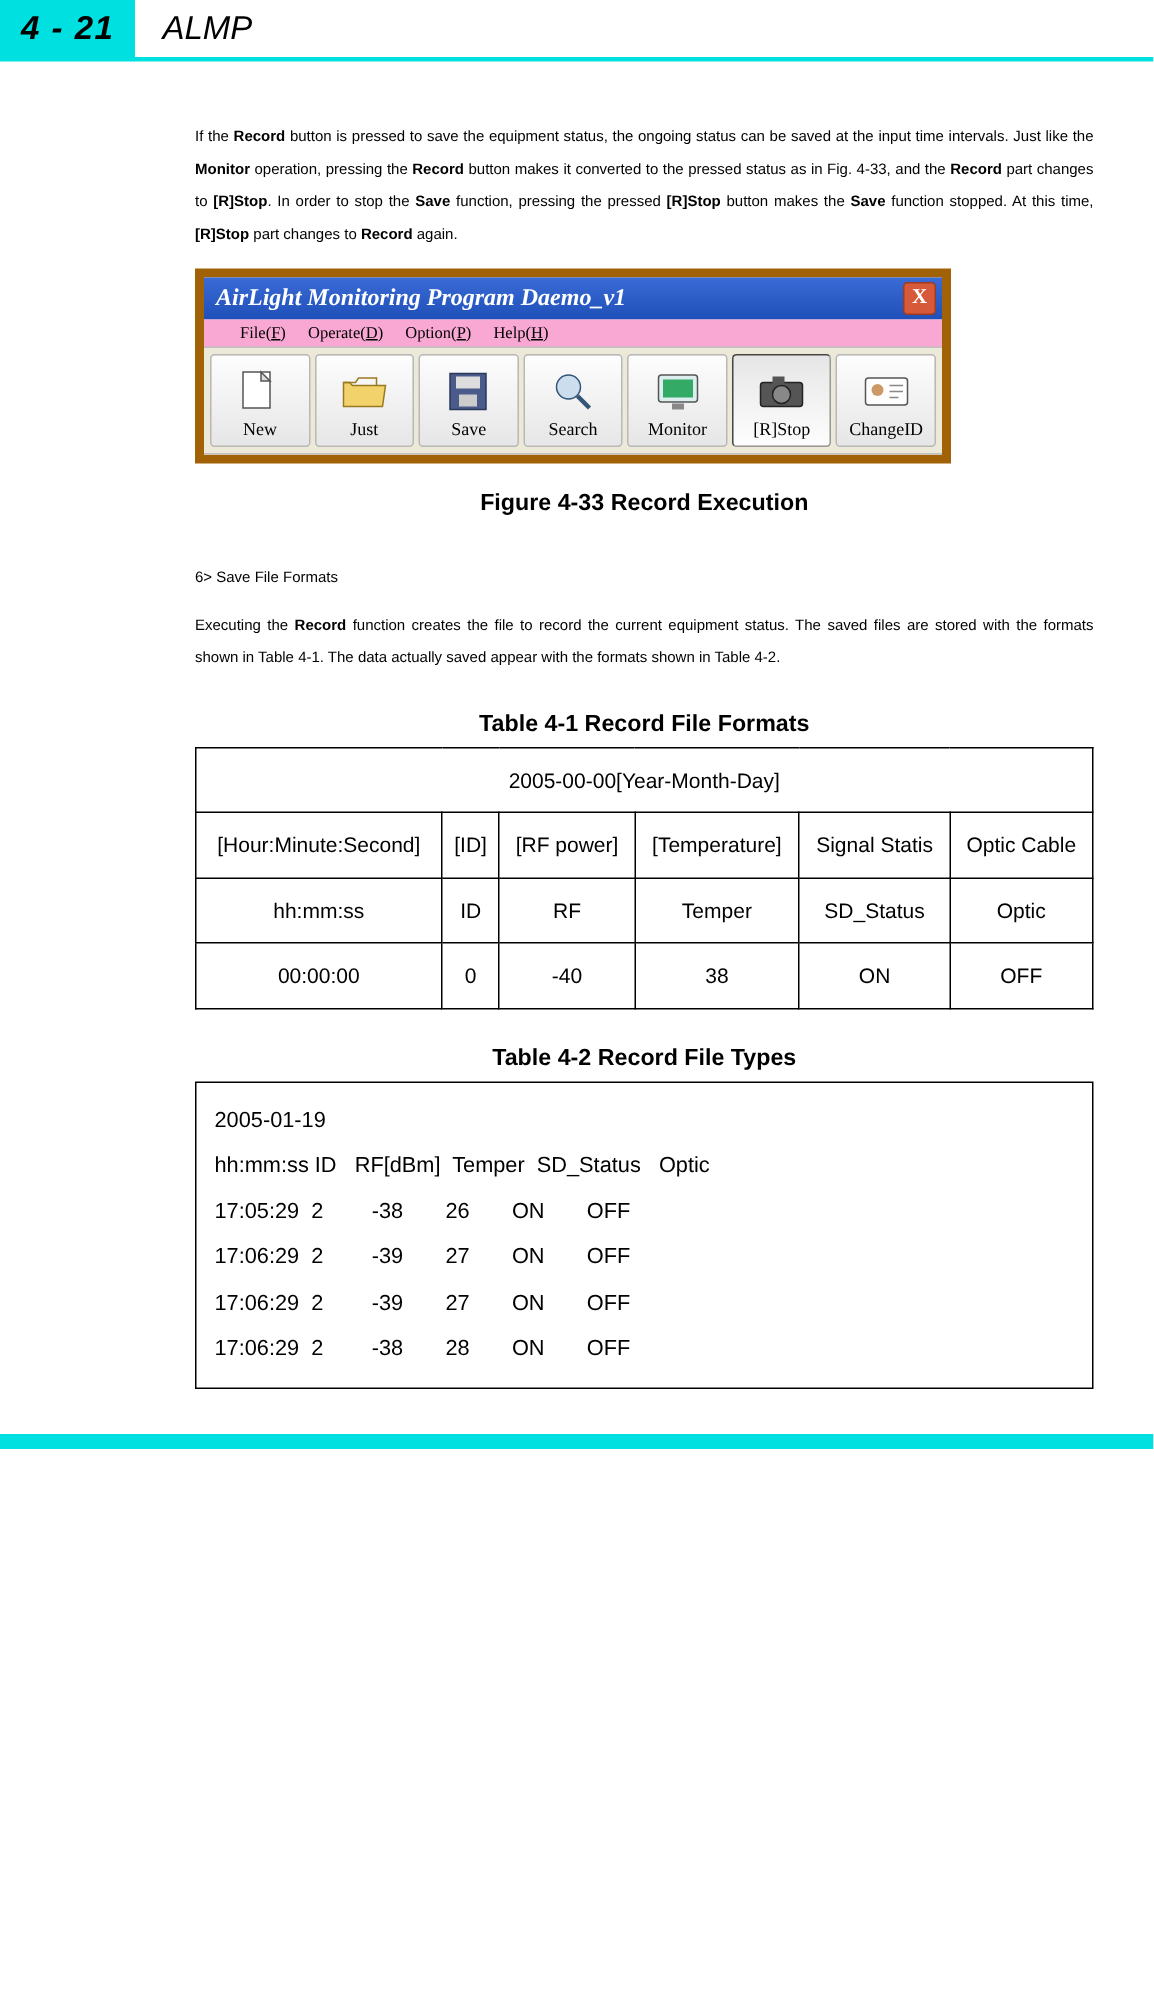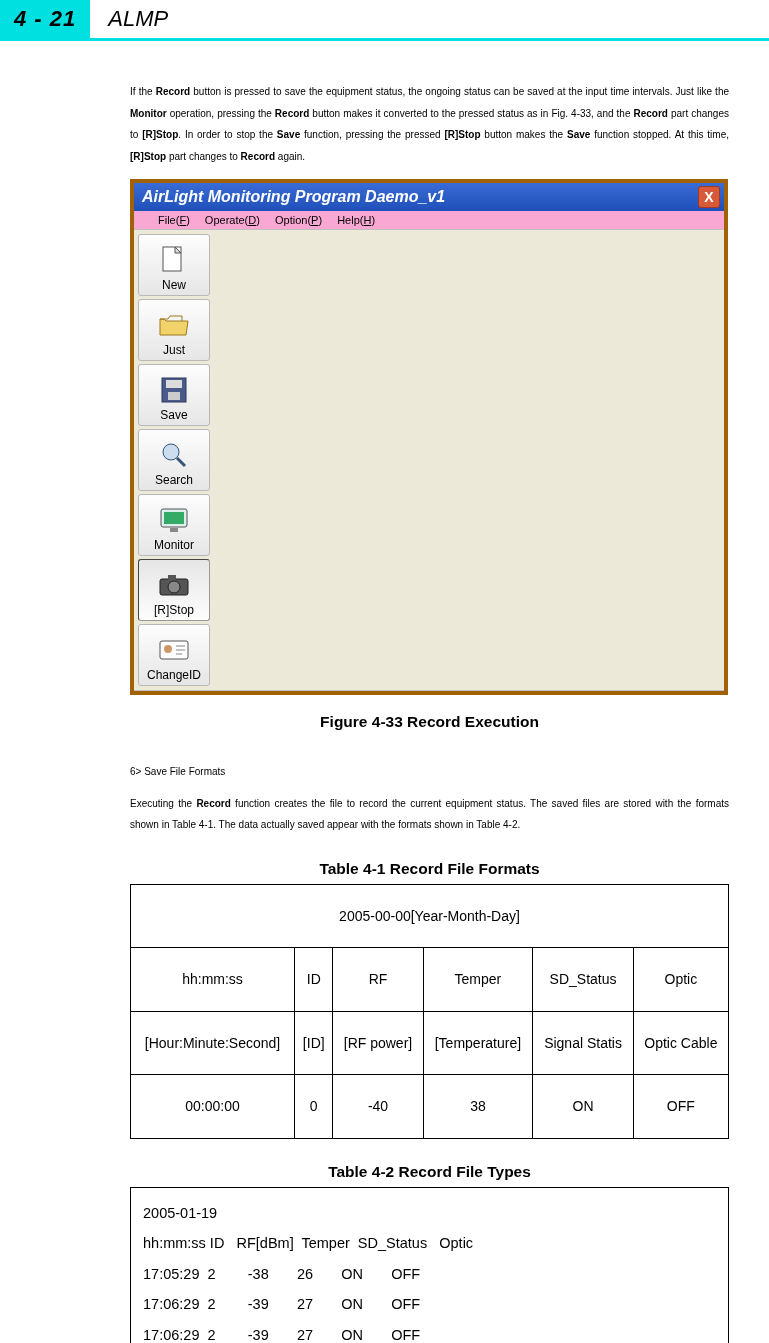--- a/index.html
+++ b/index.html
@@ -42,23 +42,23 @@
     font-size: 10px;
     line-height: 2.15;
     text-align: justify;
     margin-bottom: 12px;
   }
   .bold { font-weight: bold; }
   .screenshot-wrap {
     margin: 12px 0 10px 0;
   }
   .app-window {
-    border: 4px solid #a16207;
-    width: 598px;
-    font-family: Liberation Sans, sans-serif;
+    border: 6px solid #a16207;
+    width: 504px;
+    font-family: Liberation Serif, serif;
     font-size: 13px;
   }
   .titlebar {
     background: linear-gradient(#3a6bd6, #1f4fb8);
     color: #fff;
     display: flex;
     justify-content: space-between;
     align-items: center;
     padding: 3px 4px 3px 8px;
     font-weight: bold;
@@ -86,21 +86,20 @@
     font-size: 11px;
   }
   .menubar span { margin-right: 12px; }
   .menubar u { text-decoration: underline; }
   .toolbar {
     background: #ece9d8;
     display: flex;
     padding: 4px 4px;
     gap: 3px;
     border-bottom: 1px solid #c0c0c0;
-    flex-direction: column;
   }
   .tool-btn {
     display: flex;
     flex-direction: column;
     align-items: center;
     justify-content: flex-end;
     width: 72px;
     height: 62px;
     border: 1px solid #b8b8b8;
     background: linear-gradient(#fdfdfd, #e6e6e6);
@@ -128,21 +127,21 @@
     font-size: 15.5px;
     margin: 24px 0 6px 0;
   }
   table.rec {
     width: 100%;
     border-collapse: collapse;
     font-size: 14px;
   }
   table.rec td {
     border: 1px solid #000;
-    padding: 18px 6px;
+    padding: 8px 6px;
     text-align: center;
     line-height: 1.9;
   }
   .table2-box {
     border: 1px solid #000;
     padding: 10px 12px;
     font-size: 14.5px;
     line-height: 2.1;
     font-family: Arial, sans-serif;
   }
@@ -266,51 +265,52 @@
       <span>Executing the </span><span class="bold">Record</span><span> function creates the file to record the current equipment status. The saved files are stored with the formats shown in Table 4-1. The data actually saved appear with the formats shown in Table 4-2.</span>
     </p>
 
     <div class="tbl-cap">Table 4-1 Record File Formats</div>
     <table class="rec">
       <tbody>
           <tr>
         <td colspan="6">2005-00-00[Year-Month-Day]</td>
       </tr>
       <tr>
+        <td>[Hour:Minute:Second]</td>
+        <td>[ID]</td>
+        <td>[RF power]</td>
+        <td>[Temperature]</td>
+        <td>Signal Statis</td>
+        <td>Optic Cable</td>
+      </tr>
+      <tr>
         <td>hh:mm:ss</td>
         <td>ID</td>
         <td>RF</td>
         <td>Temper</td>
         <td>SD_Status</td>
         <td>Optic</td>
-      </tr>
-      <tr>
-        <td>[Hour:Minute:Second]</td>
-        <td>[ID]</td>
-        <td>[RF power]</td>
-        <td>[Temperature]</td>
-        <td>Signal Statis</td>
-        <td>Optic Cable</td>
       </tr>
       <tr>
         <td>00:00:00</td>
         <td>0</td>
         <td>-40</td>
         <td>38</td>
         <td>ON</td>
         <td>OFF</td>
       </tr>
     </tbody>
       </table>
 
     <div class="tbl-cap">Table 4-2 Record File Types</div>
     <div class="table2-box">
       <div>2005-01-19</div>
       <div class="row-pre">hh:mm:ss ID   RF[dBm]  Temper  SD_Status   Optic</div>
       <div class="row-pre">17:05:29  2        -38       26       ON       OFF</div>
       <div class="row-pre">17:06:29  2        -39       27       ON       OFF</div>
       <div class="row-pre">17:06:29  2        -39       27       ON       OFF</div>
+      <div class="row-pre">17:06:29  2        -38       28       ON       OFF</div>
     </div>
 
   </div>
 
   <div class="footer-bar"></div>
 </div>
 
 </body></html>

